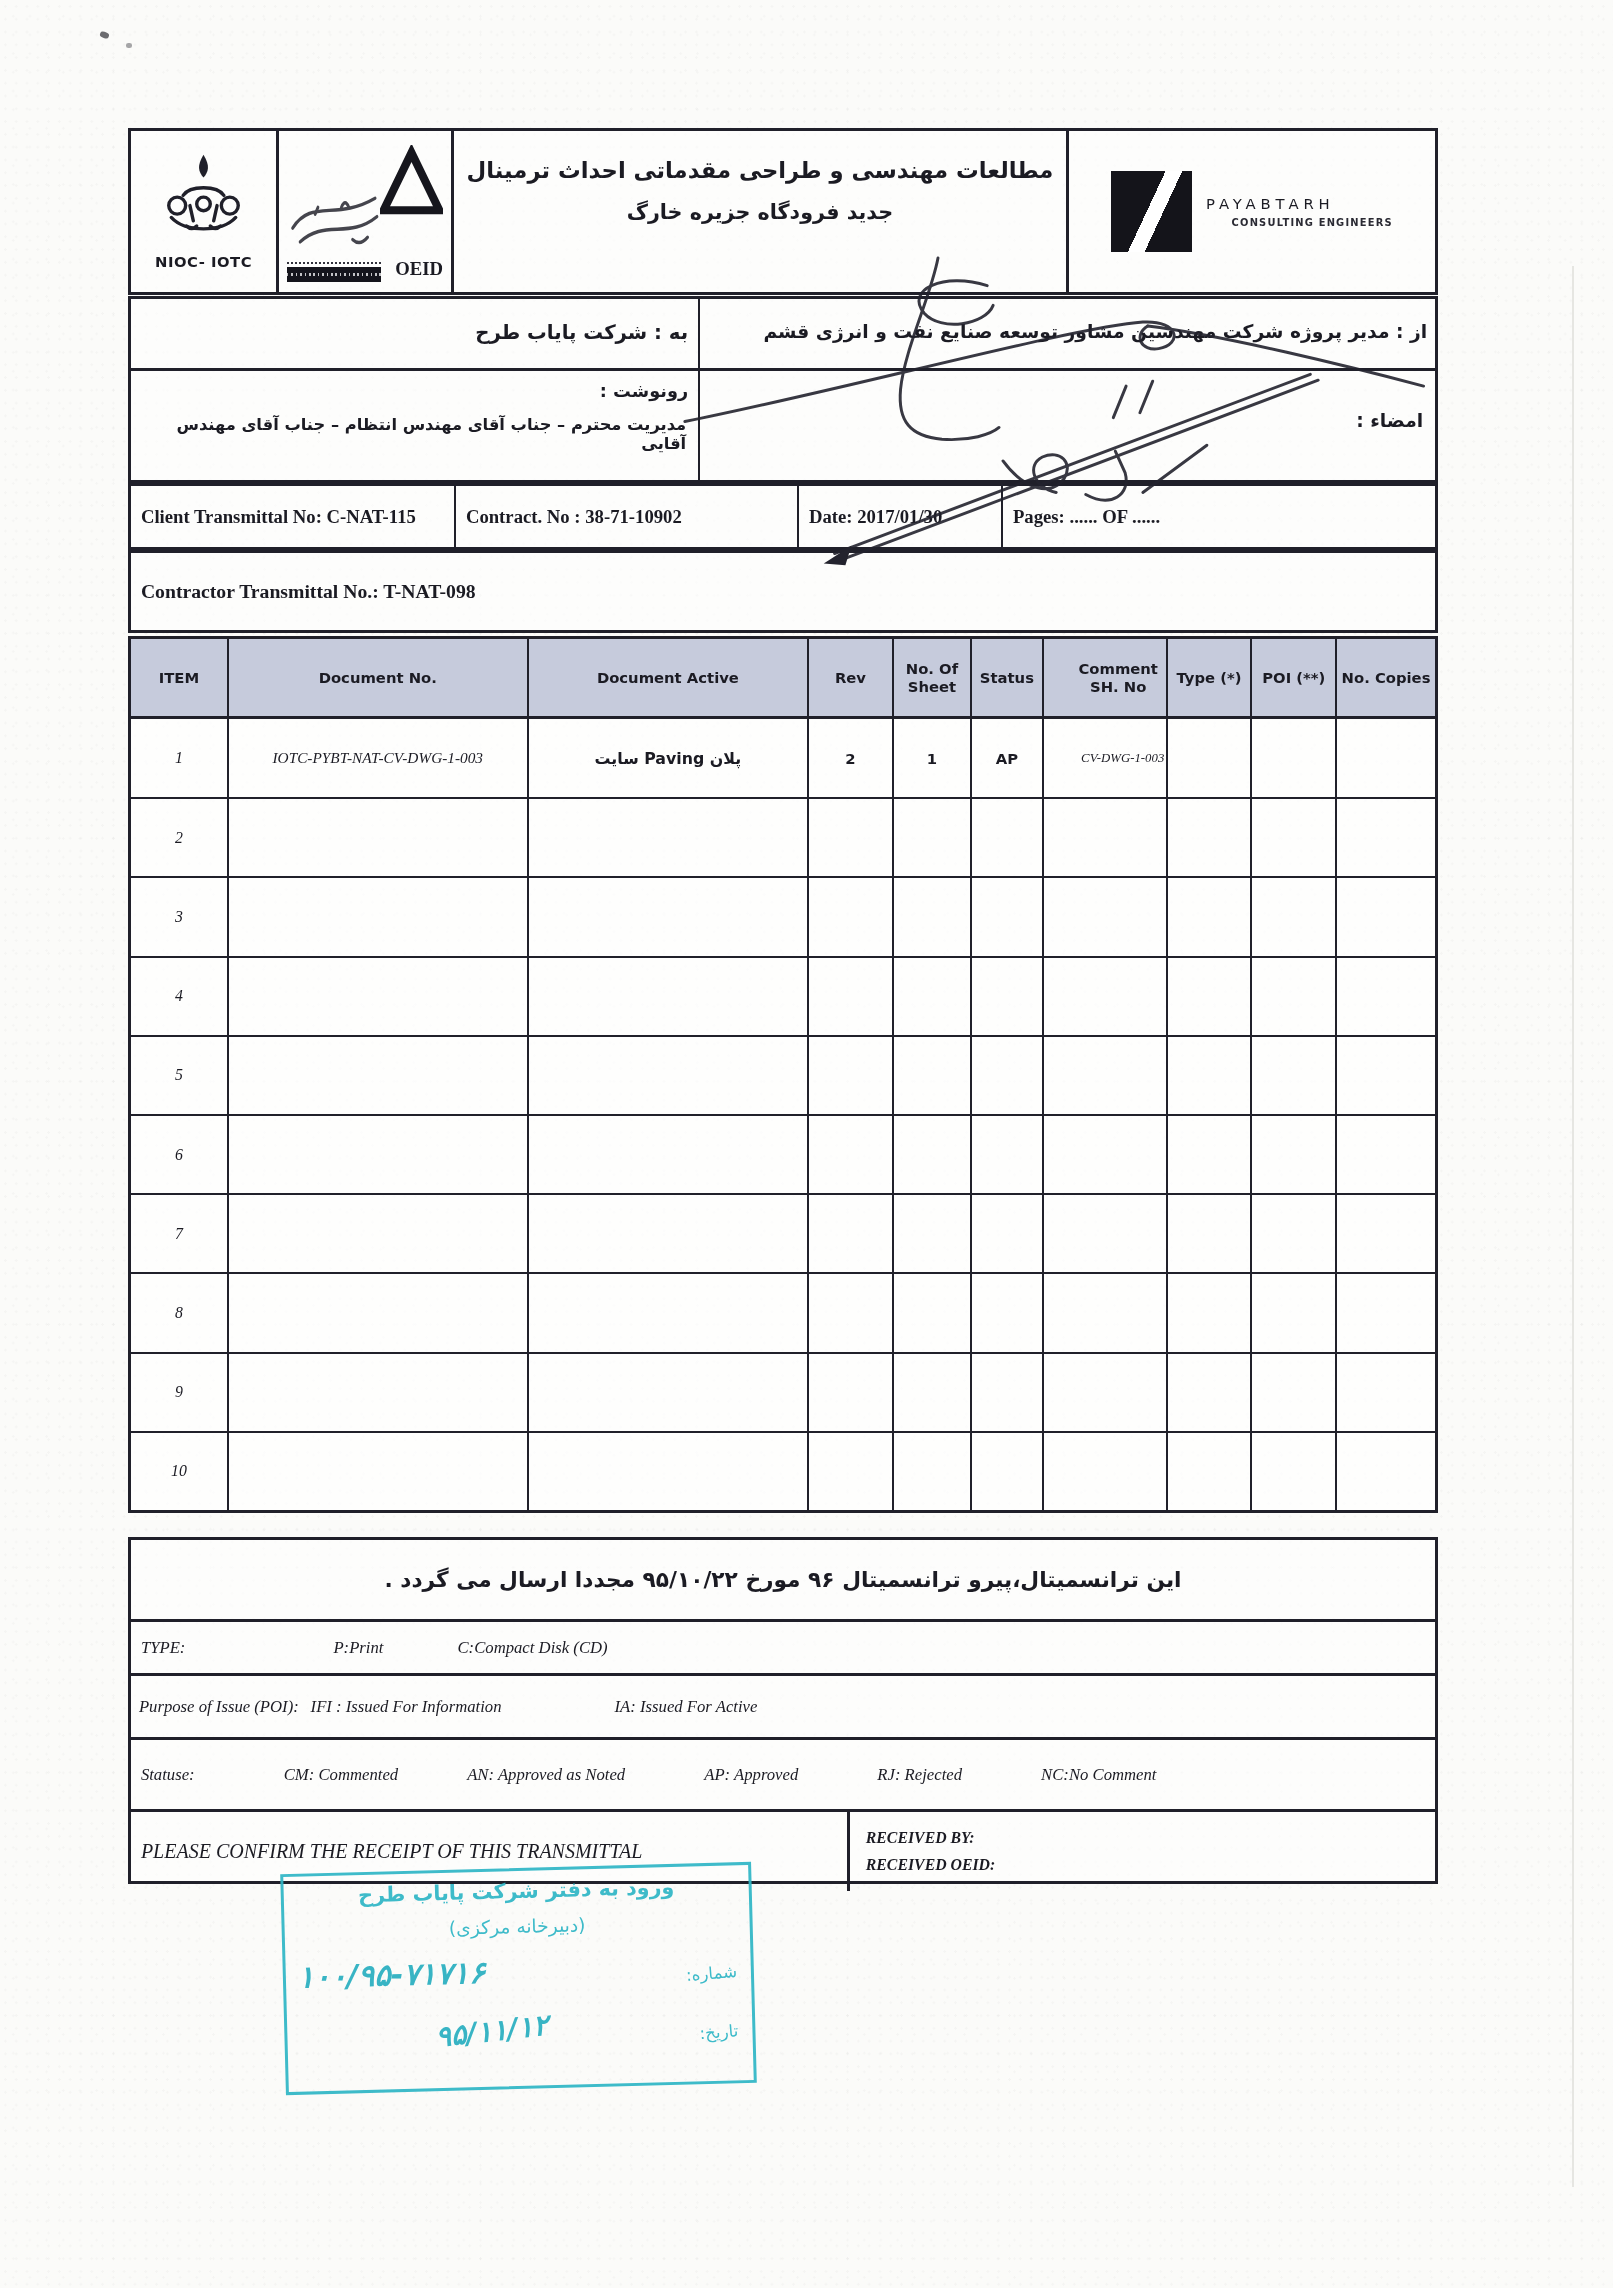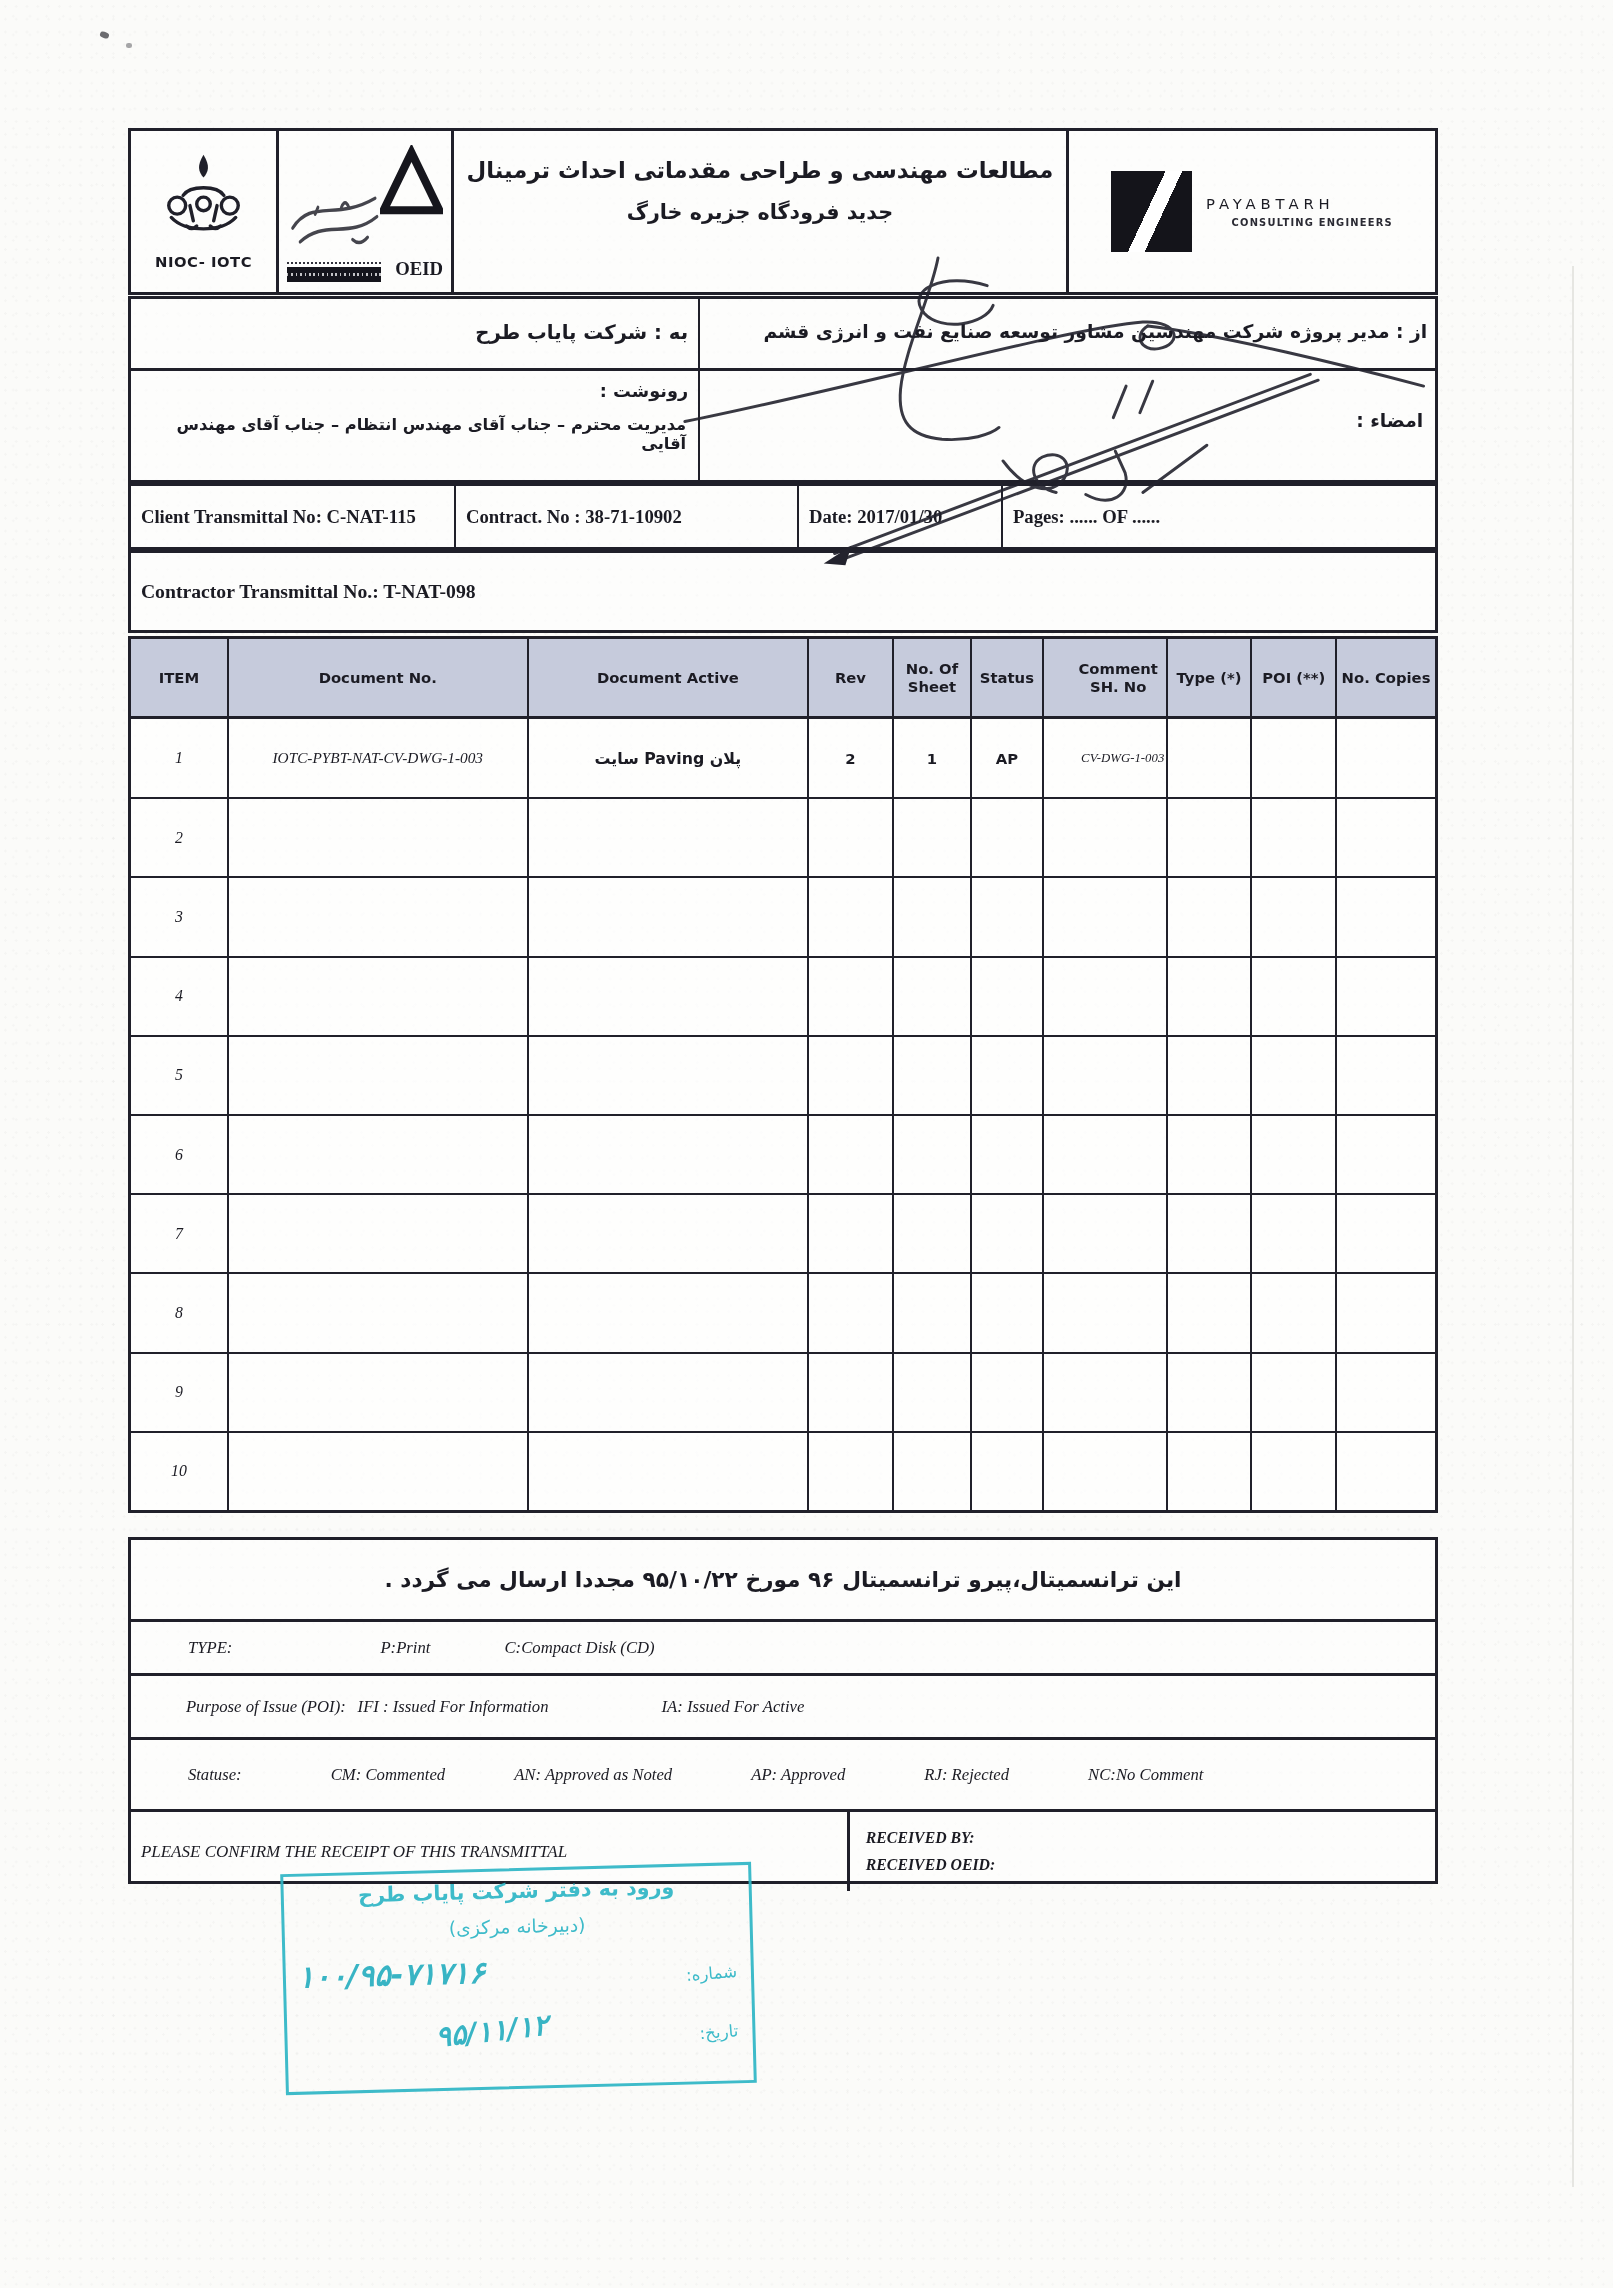--- a/index.html
+++ b/index.html
@@ -60,27 +60,27 @@
   .th{font-weight:bold;font-size:14.8px;line-height:1.2;padding:2px;}
   .c-item{font-family:"Liberation Serif",serif;font-style:italic;font-size:15.8px;}
   .c-docno{font-family:"Liberation Serif",serif;font-style:italic;font-size:15.3px;}
   .c-title{font-weight:bold;font-size:15.8px;}
   .c-num{font-weight:bold;font-size:14.8px;}
   .c-comment{font-family:"Liberation Serif",serif;font-style:italic;font-size:12.8px;}
   
   #legend{display:flex;flex-direction:column;}
   .note-row{flex:0 0 79px;display:flex;align-items:center;justify-content:center;
             font-weight:bold;font-size:21.7px;border-bottom:3.9px solid var(--ink);}
-  .leg-row{display:flex;align-items:center;font-family:"Liberation Serif",serif;font-style:italic;font-size:16.7px;padding-left:47px;}
+  .leg-row{display:flex;align-items:center;font-family:"Liberation Serif",serif;font-style:italic;font-size:16.7px;}
   .type-row{flex:0 0 51px;}
   .poi-row{flex:0 0 61px;border-top:3px solid var(--ink);}
   .status-row{flex:0 0 69px;border-top:3px solid var(--ink);}
   .confirm-row{flex:0 0 79px;border-top:3.9px solid var(--ink);display:flex;}
   .confirm-left{flex:0 0 719px;border-right:3px solid var(--ink);display:flex;align-items:center;
-                font-family:"Liberation Serif",serif;font-style:italic;font-size:17px;padding-left:9.9px;box-sizing:border-box;}
+                font-family:"Liberation Serif",serif;font-style:italic;font-size:20px;padding-left:9.9px;box-sizing:border-box;}
   .confirm-right{flex:1 1 auto;font-family:"Liberation Serif",serif;font-style:italic;font-weight:bold;
                  font-size:15.8px;padding:11.8px 0 0 15.8px;line-height:1.75;}
   .m0{margin-left:9.9px;} .m1{margin-left:148px;} .m2{margin-left:74px;}
   .p0{margin-left:7.9px;} .p1{margin-left:11.8px;} .p2{margin-left:113px;}
   .s0{margin-left:9.9px;} .s1{margin-left:89px;} .s2{margin-left:69px;} .s3{margin-left:79px;}
   
   #stamp{left:283px;top:1868px;width:465px;height:215px;border:3.4px solid var(--teal);
          transform:rotate(-1.5deg);color:var(--teal);opacity:.92;}
   #stamp *{position:absolute;}
   .st-l1{top:7.9px;left:0;width:100%;text-align:center;font-weight:bold;font-size:20.7px;}

